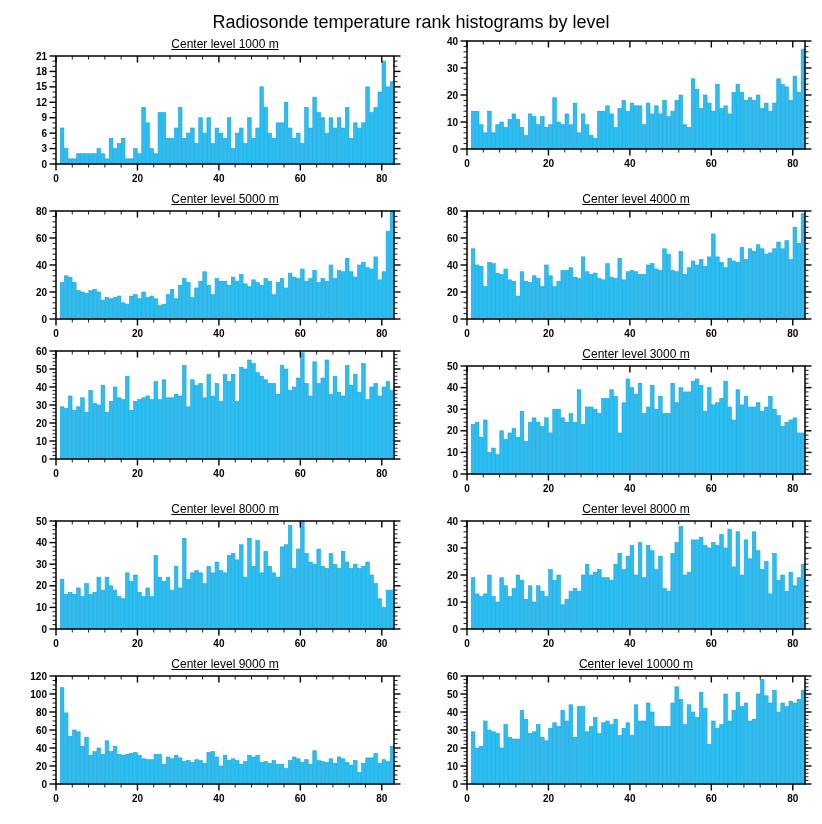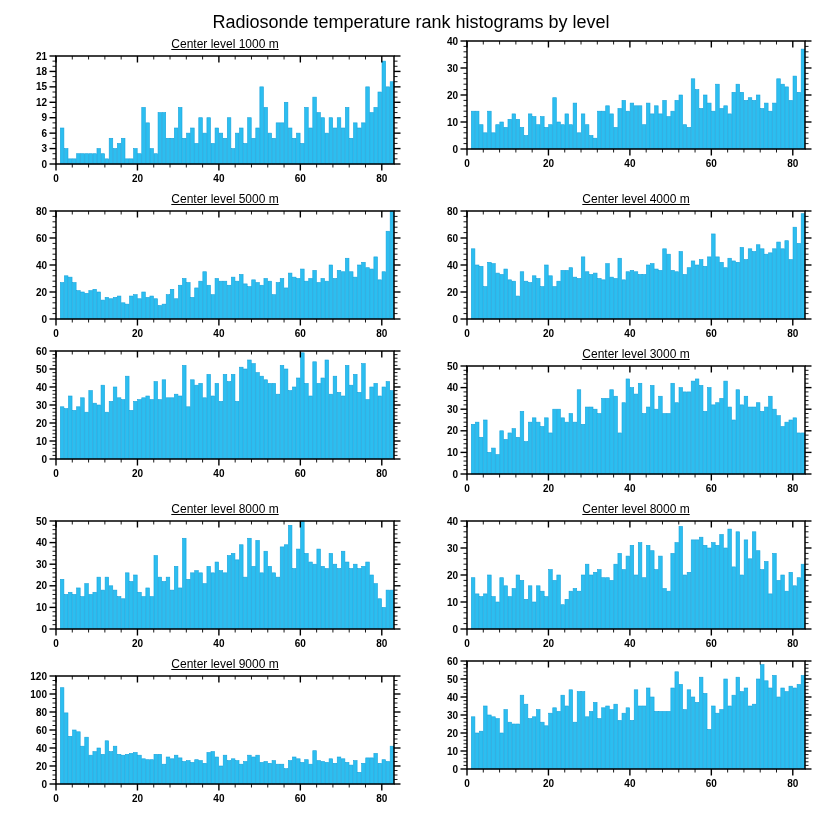--- a/index.html
+++ b/index.html
@@ -1723,20 +1723,21 @@
           <line x1="300.3373493975904" y1="112" x2="300.3373493975904" y2="118.5" stroke="#000" stroke-width="1.4"></line>
           <line x1="300.3373493975904" y1="4" x2="300.3373493975904" y2="10.5" stroke="#000" stroke-width="1.4"></line>
           <text x="300.3373493975904" y="130" text-anchor="middle" font-size="10" font-family="&quot;Liberation Sans&quot;, sans-serif" fill="#000" font-weight="bold">60</text>
           <line x1="381.7831325301205" y1="112" x2="381.7831325301205" y2="118.5" stroke="#000" stroke-width="1.4"></line>
           <line x1="381.7831325301205" y1="4" x2="381.7831325301205" y2="10.5" stroke="#000" stroke-width="1.4"></line>
           <text x="381.7831325301205" y="130" text-anchor="middle" font-size="10" font-family="&quot;Liberation Sans&quot;, sans-serif" fill="#000" font-weight="bold">80</text>
         </svg>
       </div>
   </div>
   <div class="panel">
+    <div class="panel-title">Center level 10000 m</div>
     <div class="plot">
         <svg width="411" height="140" viewBox="0 0 411 140">
           <rect x="60.3222891566265" y="59.8" width="3.572289156626506" height="52.2" fill="#2CBEF0" stroke="#17A2DC" stroke-width="0.6"></rect>
           <rect x="64.394578313253" y="76" width="3.572289156626506" height="36" fill="#2CBEF0" stroke="#17A2DC" stroke-width="0.6"></rect>
           <rect x="68.46686746987952" y="74.19999999999999" width="3.572289156626506" height="37.800000000000004" fill="#2CBEF0" stroke="#17A2DC" stroke-width="0.6"></rect>
           <rect x="72.53915662650603" y="49" width="3.572289156626506" height="63" fill="#2CBEF0" stroke="#17A2DC" stroke-width="0.6"></rect>
           <rect x="76.61144578313252" y="58" width="3.572289156626506" height="54" fill="#2CBEF0" stroke="#17A2DC" stroke-width="0.6"></rect>
           <rect x="80.68373493975903" y="59.8" width="3.572289156626506" height="52.2" fill="#2CBEF0" stroke="#17A2DC" stroke-width="0.6"></rect>
           <rect x="84.75602409638554" y="61.6" width="3.572289156626506" height="50.4" fill="#2CBEF0" stroke="#17A2DC" stroke-width="0.6"></rect>
           <rect x="88.82831325301206" y="76" width="3.572289156626506" height="36" fill="#2CBEF0" stroke="#17A2DC" stroke-width="0.6"></rect>

